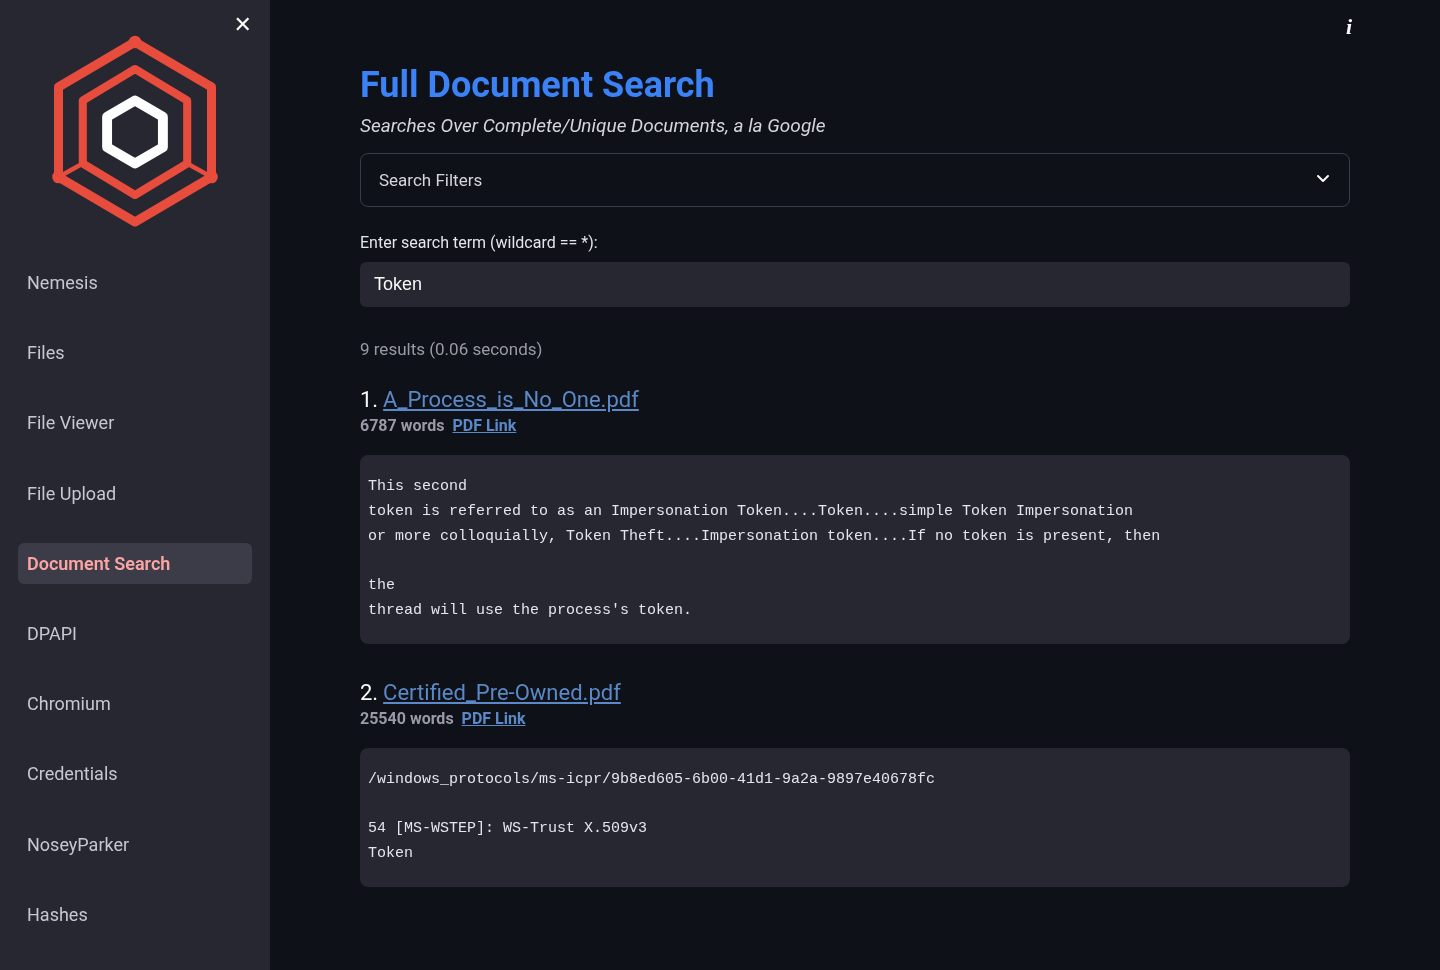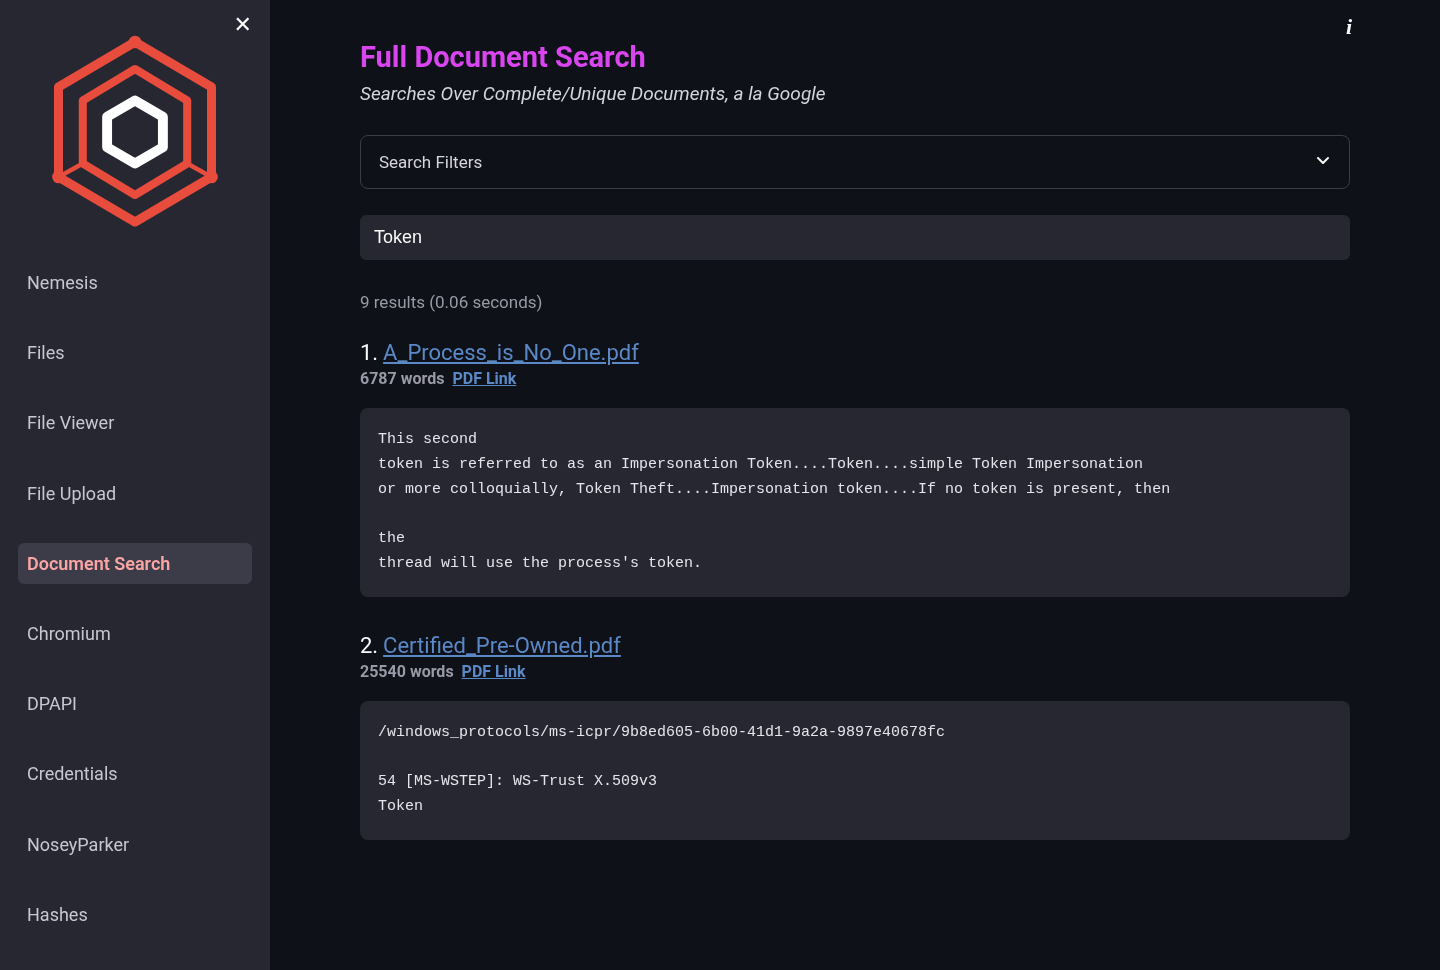--- a/index.html
+++ b/index.html
@@ -97,32 +97,32 @@
       right: 88px;
       color: #fafafa;
       font-size: 22px;
       font-style: italic;
       font-family: serif;
       font-weight: bold;
       cursor: pointer;
     }
 
     .page-title {
-      font-size: 29px;
+      font-size: 36px;
       font-weight: 700;
-      color: #d946ef;
-      margin-top: 40px;
+      color: #3b82f6;
+      margin-top: 64px;
       margin-bottom: 8px;
     }
 
     .page-subtitle {
       font-size: 19px;
       font-style: italic;
       color: #d5d5dc;
-      margin-bottom: 30px;
+      margin-bottom: 16px;
     }
 
     .search-filters {
       border: 1px solid #3c3c49;
       border-radius: 8px;
       padding: 16px 18px;
       display: flex;
       justify-content: space-between;
       align-items: flex-start;
       cursor: pointer;
@@ -191,21 +191,21 @@
     .pdf-link {
       color: #5b89c7;
       text-decoration: underline;
       margin-left: 8px;
       cursor: pointer;
     }
 
     .snippet {
       background-color: #262730;
       border-radius: 8px;
-      padding: 20px 18px;
+      padding: 20px 8px;
       font-family: "SFMono-Regular", Consolas, "Liberation Mono", Menlo, monospace;
       font-size: 15px;
       color: #e5e5ec;
       line-height: 1.65;
       white-space: pre-wrap;
       word-wrap: break-word;
     }
 
   </style>
 </head>
@@ -231,22 +231,22 @@
       <line x1="158" y1="145" x2="185" y2="160" stroke="#e74c3c" stroke-width="5"></line>
     </svg>
   </div>
 
   <nav class="nav-list" id="nav-list">
       <div class="nav-item">Nemesis</div>
       <div class="nav-item">Files</div>
       <div class="nav-item">File Viewer</div>
       <div class="nav-item">File Upload</div>
       <div class="nav-item active">Document Search</div>
+      <div class="nav-item">DPAPI</div>
       <div class="nav-item">Chromium</div>
-      <div class="nav-item">DPAPI</div>
       <div class="nav-item">Credentials</div>
       <div class="nav-item">NoseyParker</div>
       <div class="nav-item">Hashes</div>
       <div class="nav-item">Token Cracklist</div>
     </nav>
 </aside>
 
 <main class="main">
   <span class="info-icon">i</span>
 
@@ -255,20 +255,21 @@
 
   <div class="search-filters">
     <span>Search Filters</span>
     <span class="chevron">
       <svg width="16" height="16" viewBox="0 0 16 16" fill="none">
         <path d="M3 6 L8 11 L13 6" stroke="#fafafa" stroke-width="2" stroke-linecap="round" stroke-linejoin="round"></path>
       </svg>
     </span>
   </div>
 
+  <label class="input-label">Enter search term (wildcard == *):</label>
   <input type="text" class="search-input" value="Token" style="">
 
   <div class="results-count">9 results (0.06 seconds)</div>
 
   <div id="results-container">
       <div class="result">
         <div class="result-title">
           <span>1. </span>
           <span class="result-title-link">A_Process_is_No_One.pdf</span>
         </div>

